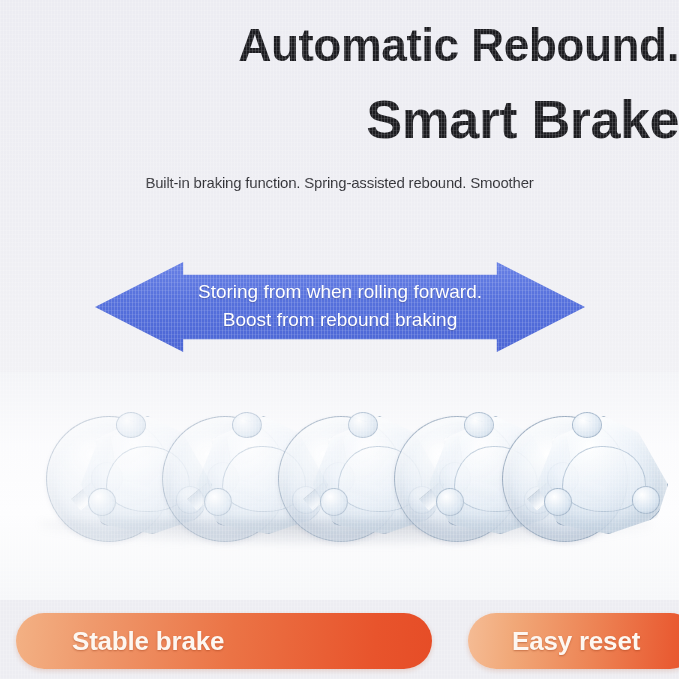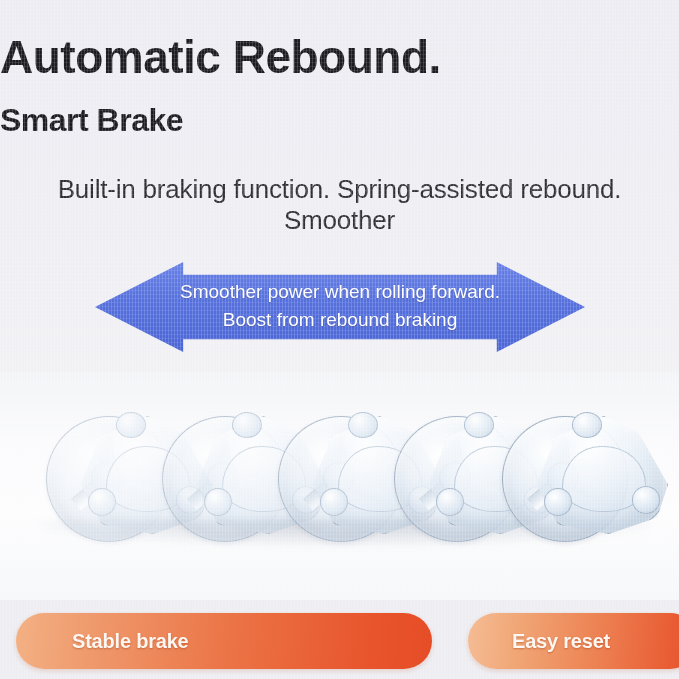--- a/index.html
+++ b/index.html
@@ -33,37 +33,36 @@
       repeating-linear-gradient(0deg, rgba(255,255,255,0.22) 0 1px, rgba(0,0,0,0) 1px 4px);
     opacity: .45;
     pointer-events: none;
   }
 
   
   .heading {
     position: absolute;
     left: 0;
     right: 0;
-    text-align: left;
+    text-align: right;
     color: #1c1c20;
     font-weight: bold;
     letter-spacing: -0.5px;
     line-height: 1;
-    margin-top: 12px;
   }
   .heading-1 { top: 22px;  font-size: 46px; }
-  .heading-2 { top: 92px;  font-size: 32px; }
+  .heading-2 { top: 92px;  font-size: 54px; }
 
   .subtitle {
     position: absolute;
     top: 174px;
     left: 0;
     right: 0;
     text-align: center;
-    font-size: 26px;
+    font-size: 15px;
     color: #2e2e33;
     font-weight: normal;
     letter-spacing: -0.2px;
   }
 
   
   .arrow-banner {
     position: absolute;
     left: 95px;
     top: 258px;
@@ -228,21 +227,21 @@
     height: 79px;
   }
   .pill {
     position: absolute;
     top: 13px;
     height: 56px;
     border-radius: 28px;
     display: flex;
     align-items: center;
     color: #fdf7f1;
-    font-size: 20px;
+    font-size: 26px;
     font-weight: bold;
     letter-spacing: -0.2px;
     text-shadow: 0 1px 2px rgba(150,55,20,0.45);
     box-shadow: 0 2px 5px rgba(190,90,50,0.22);
   }
   .pill-1 {
     left: 16px;  width: 360px; z-index: 1;
     padding-left: 56px;
     background: linear-gradient(95deg, #f3b184 0%, #ef9a6d 18%, #eb7345 52%, #e8542c 86%, #e64d27 100%);
   }
@@ -264,21 +263,21 @@
 
   <div class="bg-tint"></div>
 
   <div class="heading heading-1">Automatic Rebound.</div>
   <div class="heading heading-2">Smart Brake</div>
   <div class="subtitle">Built-in braking function. Spring-assisted rebound. Smoother</div>
 
   <div class="arrow-banner">
     <div class="arrow-shape"></div>
     <div class="arrow-text">
-      <div>Smoother power when rolling forward.</div>
+      <div>Storing from when rolling forward.</div>
       <div>Boost from rebound braking</div>
     </div>
   </div>
 
   <div class="photo">
     <div class="ground-shadow"></div>
 
     <div class="caster c1">
       <div class="disc">
         <div class="spoke" style="transform:rotate(20deg)"></div>

